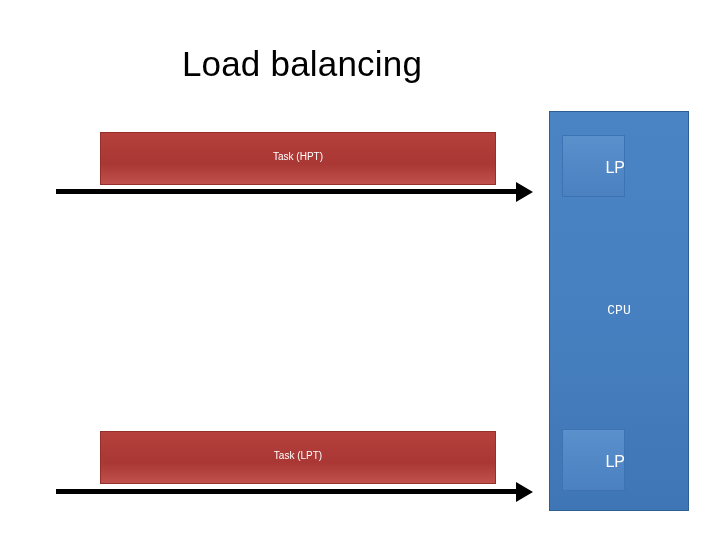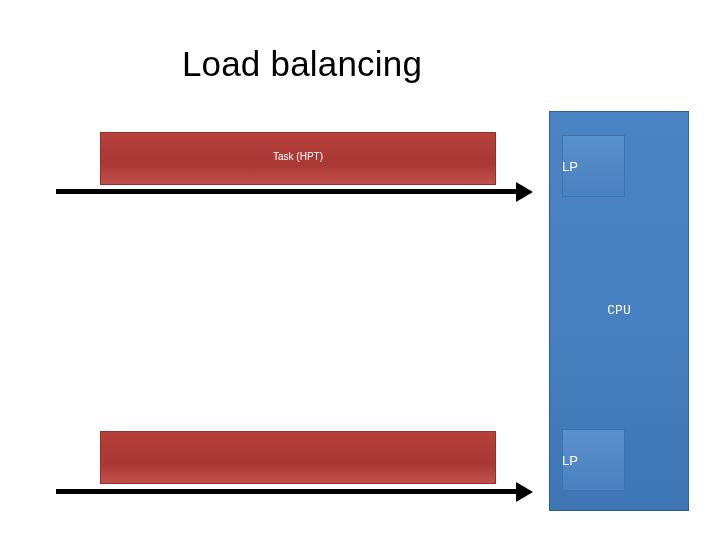--- a/index.html
+++ b/index.html
@@ -51,22 +51,22 @@
     position: absolute;
     width: 63px;
     height: 62px;
     background: linear-gradient(to bottom, #5a90cc 0%, #5288c6 50%, #4b81c0 100%);
     border: 1px solid #3d73b0;
     box-sizing: border-box;
   }
   .lp-label {
     position: absolute;
     width: 63px;
-    text-align: left;
-    font-size: 13px;
+    text-align: right;
+    font-size: 16px;
     color: #ffffff;
   }
   #lp-top { left: 562px; top: 135px; }
   #lp-top-label { left: 562px; top: 159px; }
   #lp-bottom { left: 562px; top: 429px; }
   #lp-bottom-label { left: 562px; top: 453px; }
 
   
   .task-bar {
     position: absolute;
@@ -121,17 +121,18 @@
   <div class="lp-box" id="lp-bottom"></div>
   <div class="lp-label" id="lp-bottom-label">LP</div>
 
   <div class="task-bar" id="task-hpt-bar"></div>
   <div class="task-label" id="task-hpt-label">Task (HPT)</div>
 
   <div class="arrow-line" id="arrow-top-line"></div>
   <div class="arrow-head" id="arrow-top-head"></div>
 
   <div class="task-bar" id="task-lpt-bar"></div>
+  <div class="task-label" id="task-lpt-label">Task (LPT)</div>
 
   <div class="arrow-line" id="arrow-bottom-line"></div>
   <div class="arrow-head" id="arrow-bottom-head"></div>
 
 </div>
 
 </body></html>

